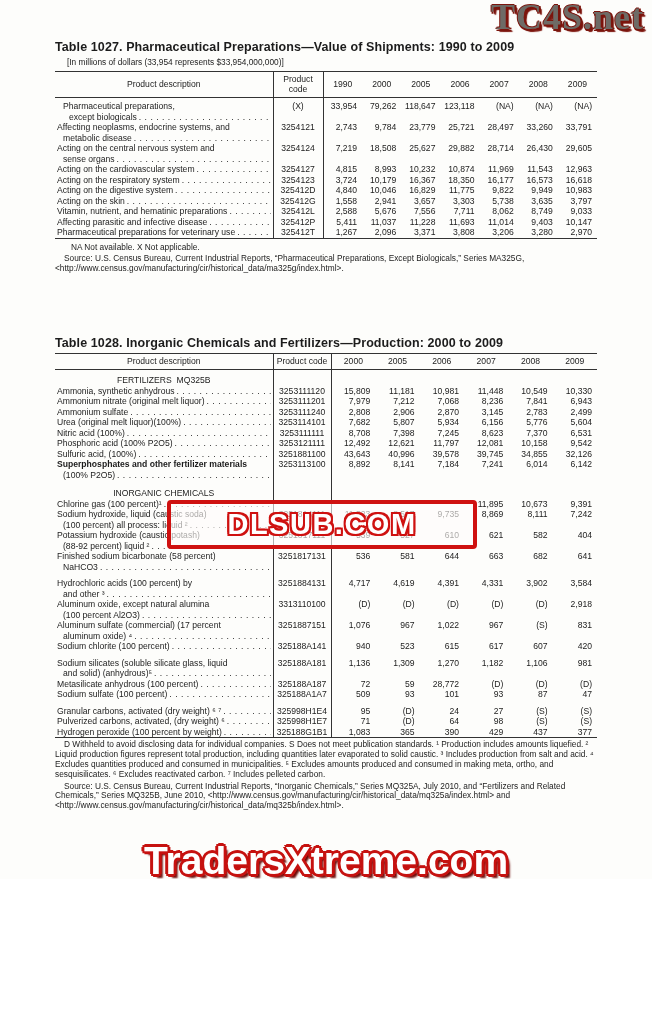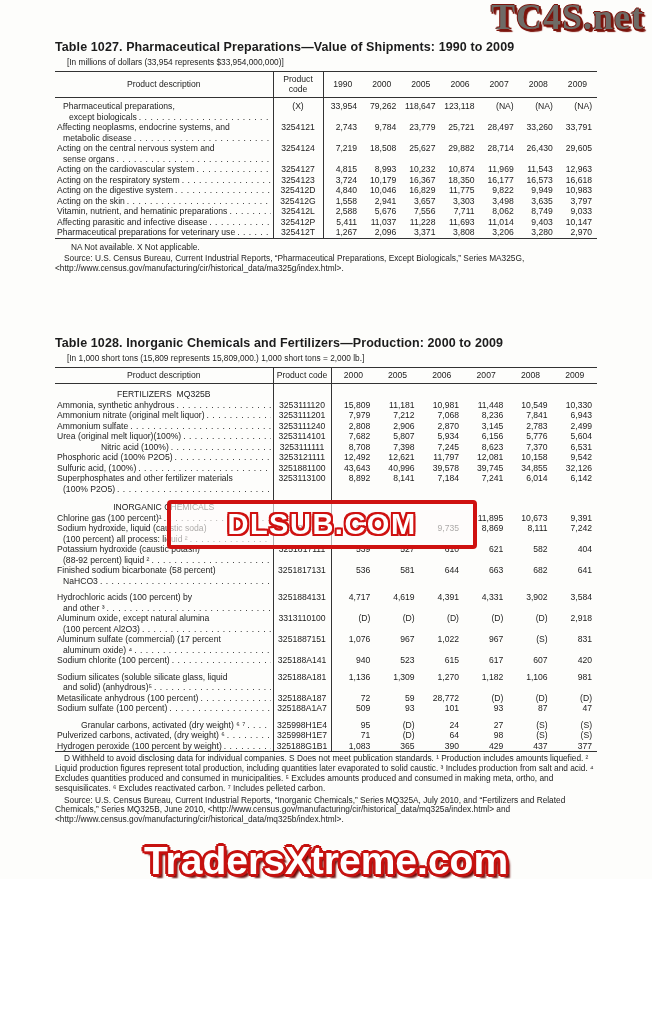--- a/index.html
+++ b/index.html
@@ -190,21 +190,21 @@
                 <div class="desc-line leader" style="padding-left: 0px;">
                   <span class="txt">Acting on the skin</span>
                   <span class="dots"></span>
                 </div>
               </td>
               <td class="code">325412G</td>
               <td class="val">1,558</td>
               <td class="val">2,941</td>
               <td class="val">3,657</td>
               <td class="val">3,303</td>
-              <td class="val">3,498</td>
+              <td class="val">5,738</td>
               <td class="val">3,635</td>
               <td class="val">3,797</td>
             </tr>
             <tr class="data">
               <td class="desc">
                 <div class="desc-line leader" style="padding-left: 0px; text-align: right;">
                   <span class="txt">Vitamin, nutrient, and hematinic preparations</span>
                   <span class="dots"></span>
                 </div>
               </td>
@@ -250,21 +250,20 @@
               <td class="val">2,970</td>
             </tr>
           </tbody>
         </table>
       <div class="indent-note">NA Not available.  X Not applicable.</div>
       <div class="para">Source: U.S. Census Bureau, Current Industrial Reports, “Pharmaceutical Preparations, Except Biologicals,” Series MA325G, &lt;http://www.census.gov/manufacturing/cir/historical_data/ma325g/index.html&gt;.</div>
     </section>
 
     <section class="block block2">
       <h2 class="tbl-title">Table 1028. Inorganic Chemicals and Fertilizers—Production: 2000 to 2009</h2>
-      <div class="bracket">[In 1,000 short tons (15,809 represents 15,809,000.) 1,000 short tons = 2,000 lb.]</div>
       <table class="data-table">
           <colgroup>
             <col style="width: 218px;">
             <col style="width: 58px;">
             <col>
             <col>
             <col>
             <col>
             <col>
             <col>
@@ -349,21 +348,21 @@
               <td class="code">3253114101</td>
               <td class="val">7,682</td>
               <td class="val">5,807</td>
               <td class="val">5,934</td>
               <td class="val">6,156</td>
               <td class="val">5,776</td>
               <td class="val">5,604</td>
             </tr>
             <tr class="data">
               <td class="desc">
-                <div class="desc-line leader" style="padding-left: 0px; margin-left: 44px;">
+                <div class="desc-line leader" style="padding-left: 0px;">
                   <span class="txt">Nitric acid (100%)</span>
                   <span class="dots"></span>
                 </div>
               </td>
               <td class="code">3253111111</td>
               <td class="val">8,708</td>
               <td class="val">7,398</td>
               <td class="val">7,245</td>
               <td class="val">8,623</td>
               <td class="val">7,370</td>
@@ -394,21 +393,21 @@
               <td class="code">3251881100</td>
               <td class="val">43,643</td>
               <td class="val">40,996</td>
               <td class="val">39,578</td>
               <td class="val">39,745</td>
               <td class="val">34,855</td>
               <td class="val">32,126</td>
             </tr>
             <tr class="data">
               <td class="desc">
-                <div class="desc-line" style="padding-left: 0px;"><span class="txt">Superphosphates and other fertilizer materials</span></div>
+                <div class="desc-line" style="padding-left: 0px; font-weight: bold;"><span class="txt">Superphosphates and other fertilizer materials</span></div>
                 <div class="desc-line leader" style="padding-left: 6px;">
                   <span class="txt">(100% P2O5)</span>
                   <span class="dots"></span>
                 </div>
               </td>
               <td class="code">3253113100</td>
               <td class="val">8,892</td>
               <td class="val">8,141</td>
               <td class="val">7,184</td>
               <td class="val">7,241</td>
@@ -634,21 +633,21 @@
               <td class="code"></td>
               <td class="val"></td>
               <td class="val"></td>
               <td class="val"></td>
               <td class="val"></td>
               <td class="val"></td>
               <td class="val"></td>
             </tr>
             <tr class="data">
               <td class="desc">
-                <div class="desc-line leader" style="padding-left: 0px; margin-left: 24px;">
+                <div class="desc-line leader" style="padding-left: 0px;">
                   <span class="txt">Granular carbons, activated (dry weight) ⁶ ⁷</span>
                   <span class="dots"></span>
                 </div>
               </td>
               <td class="code">325998H1E4</td>
               <td class="val">95</td>
               <td class="val">(D)</td>
               <td class="val">24</td>
               <td class="val">27</td>
               <td class="val">(S)</td>

